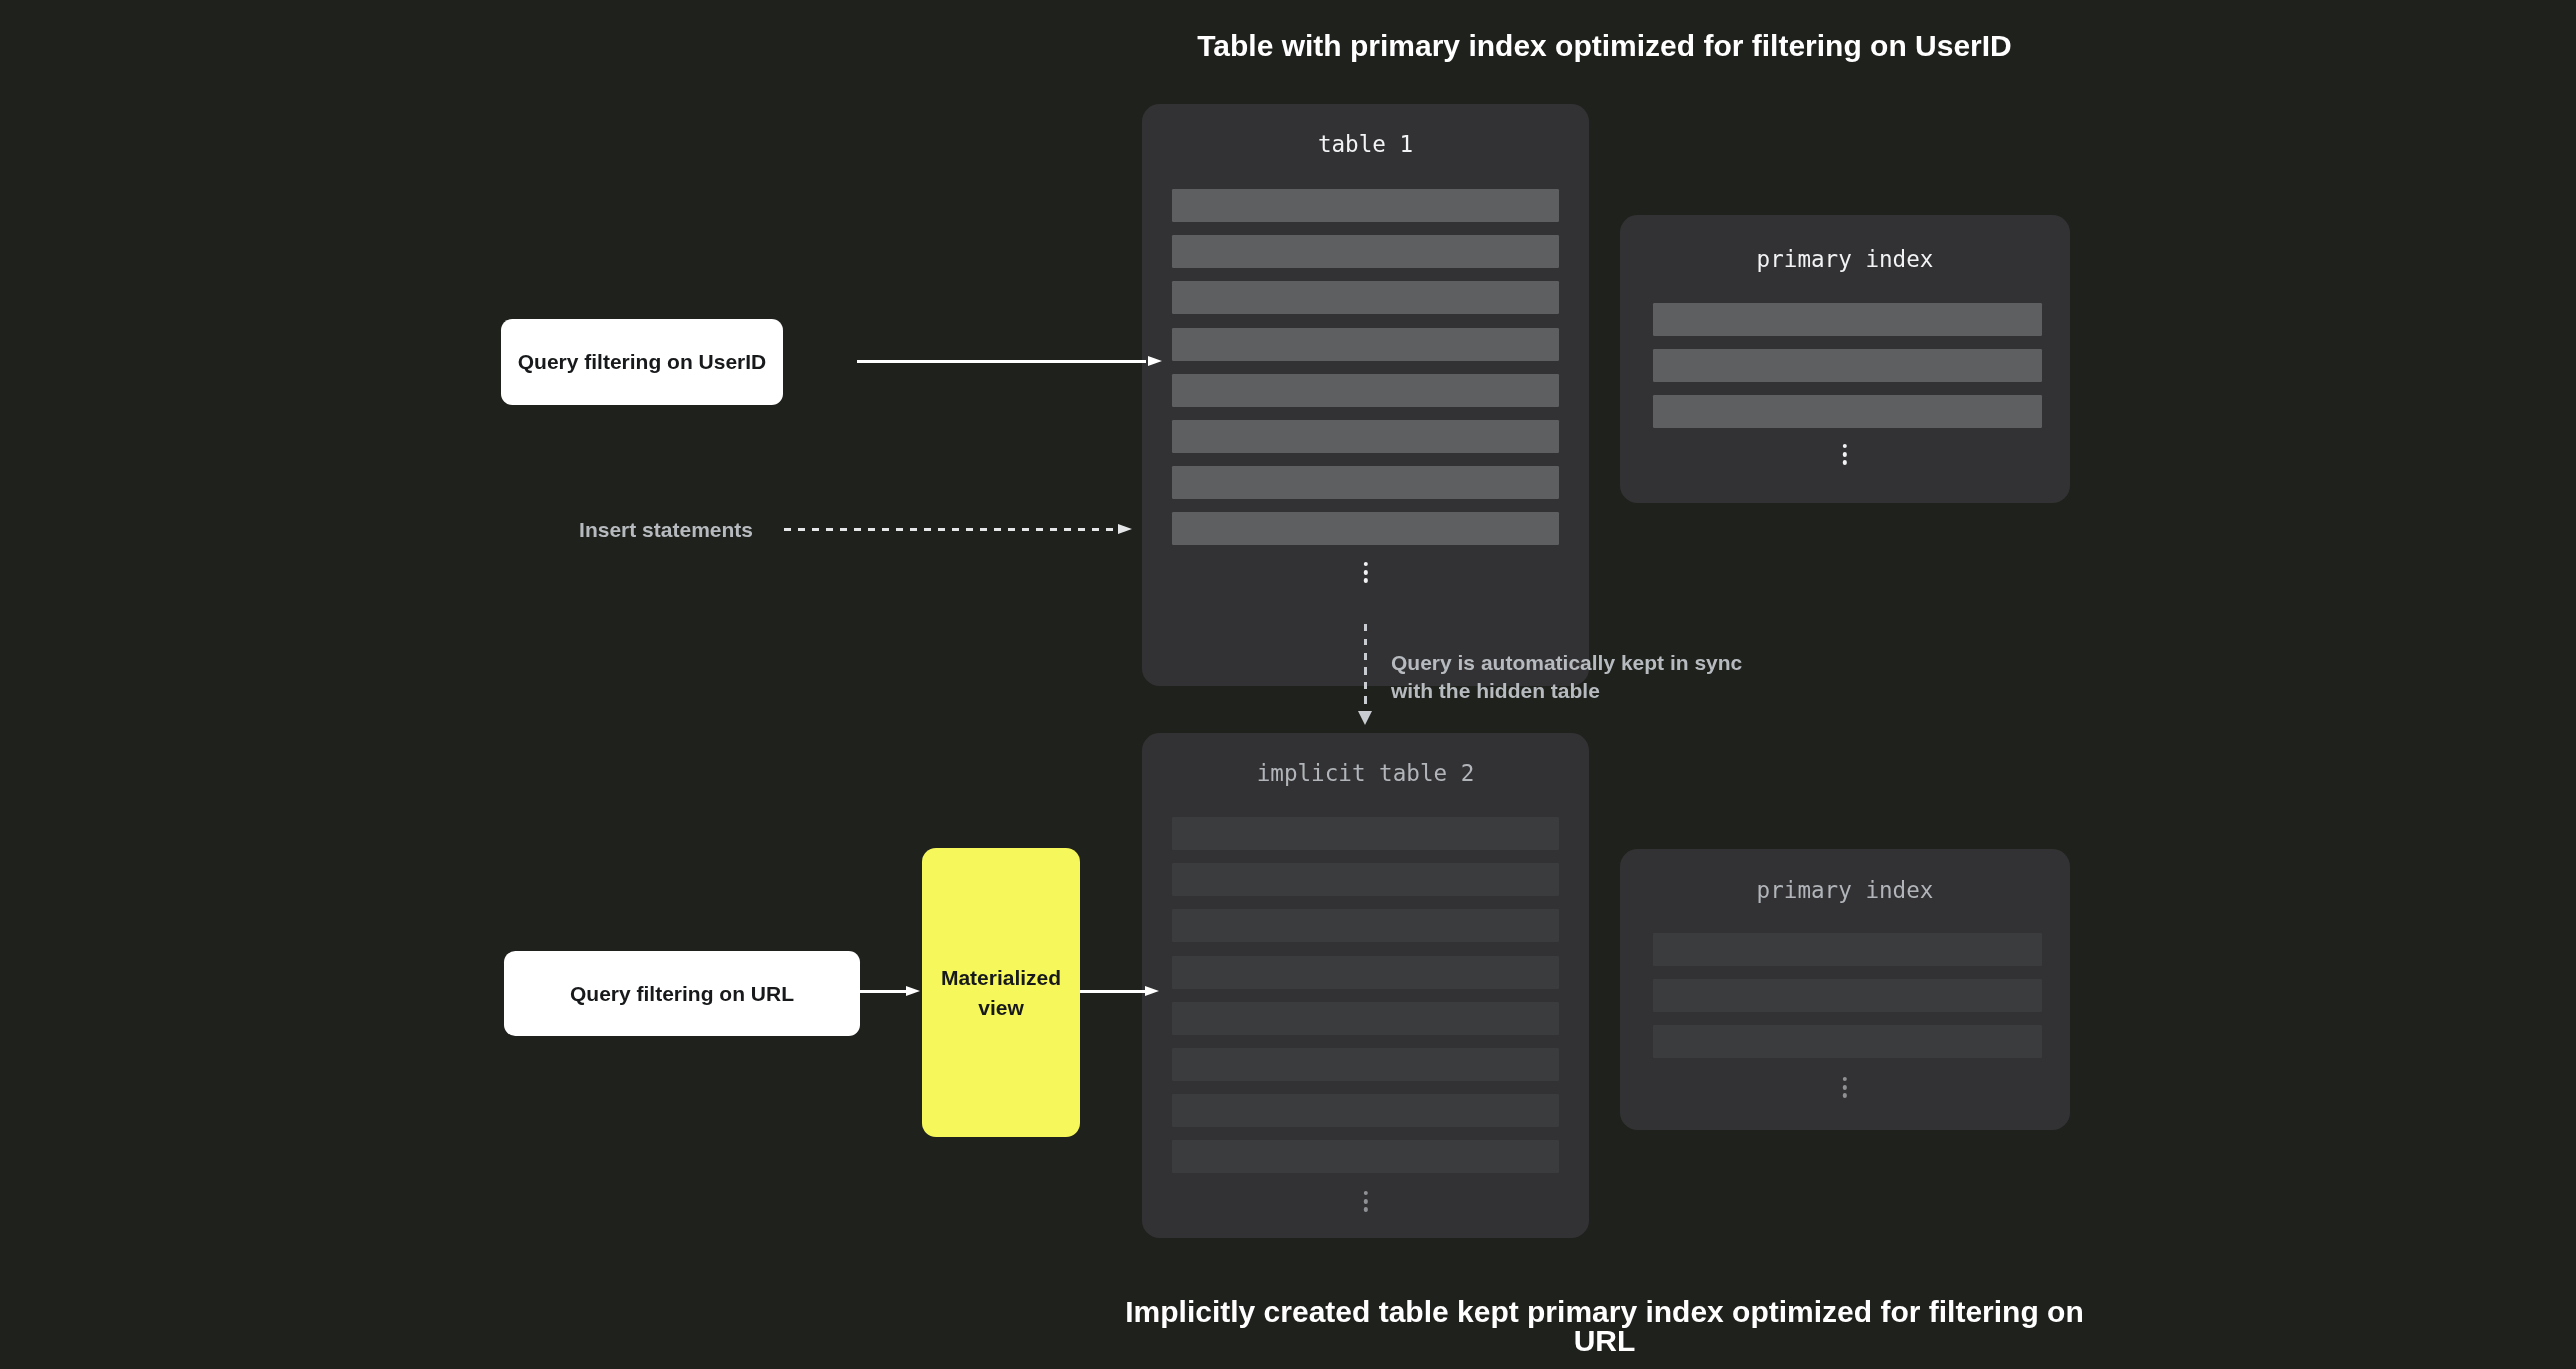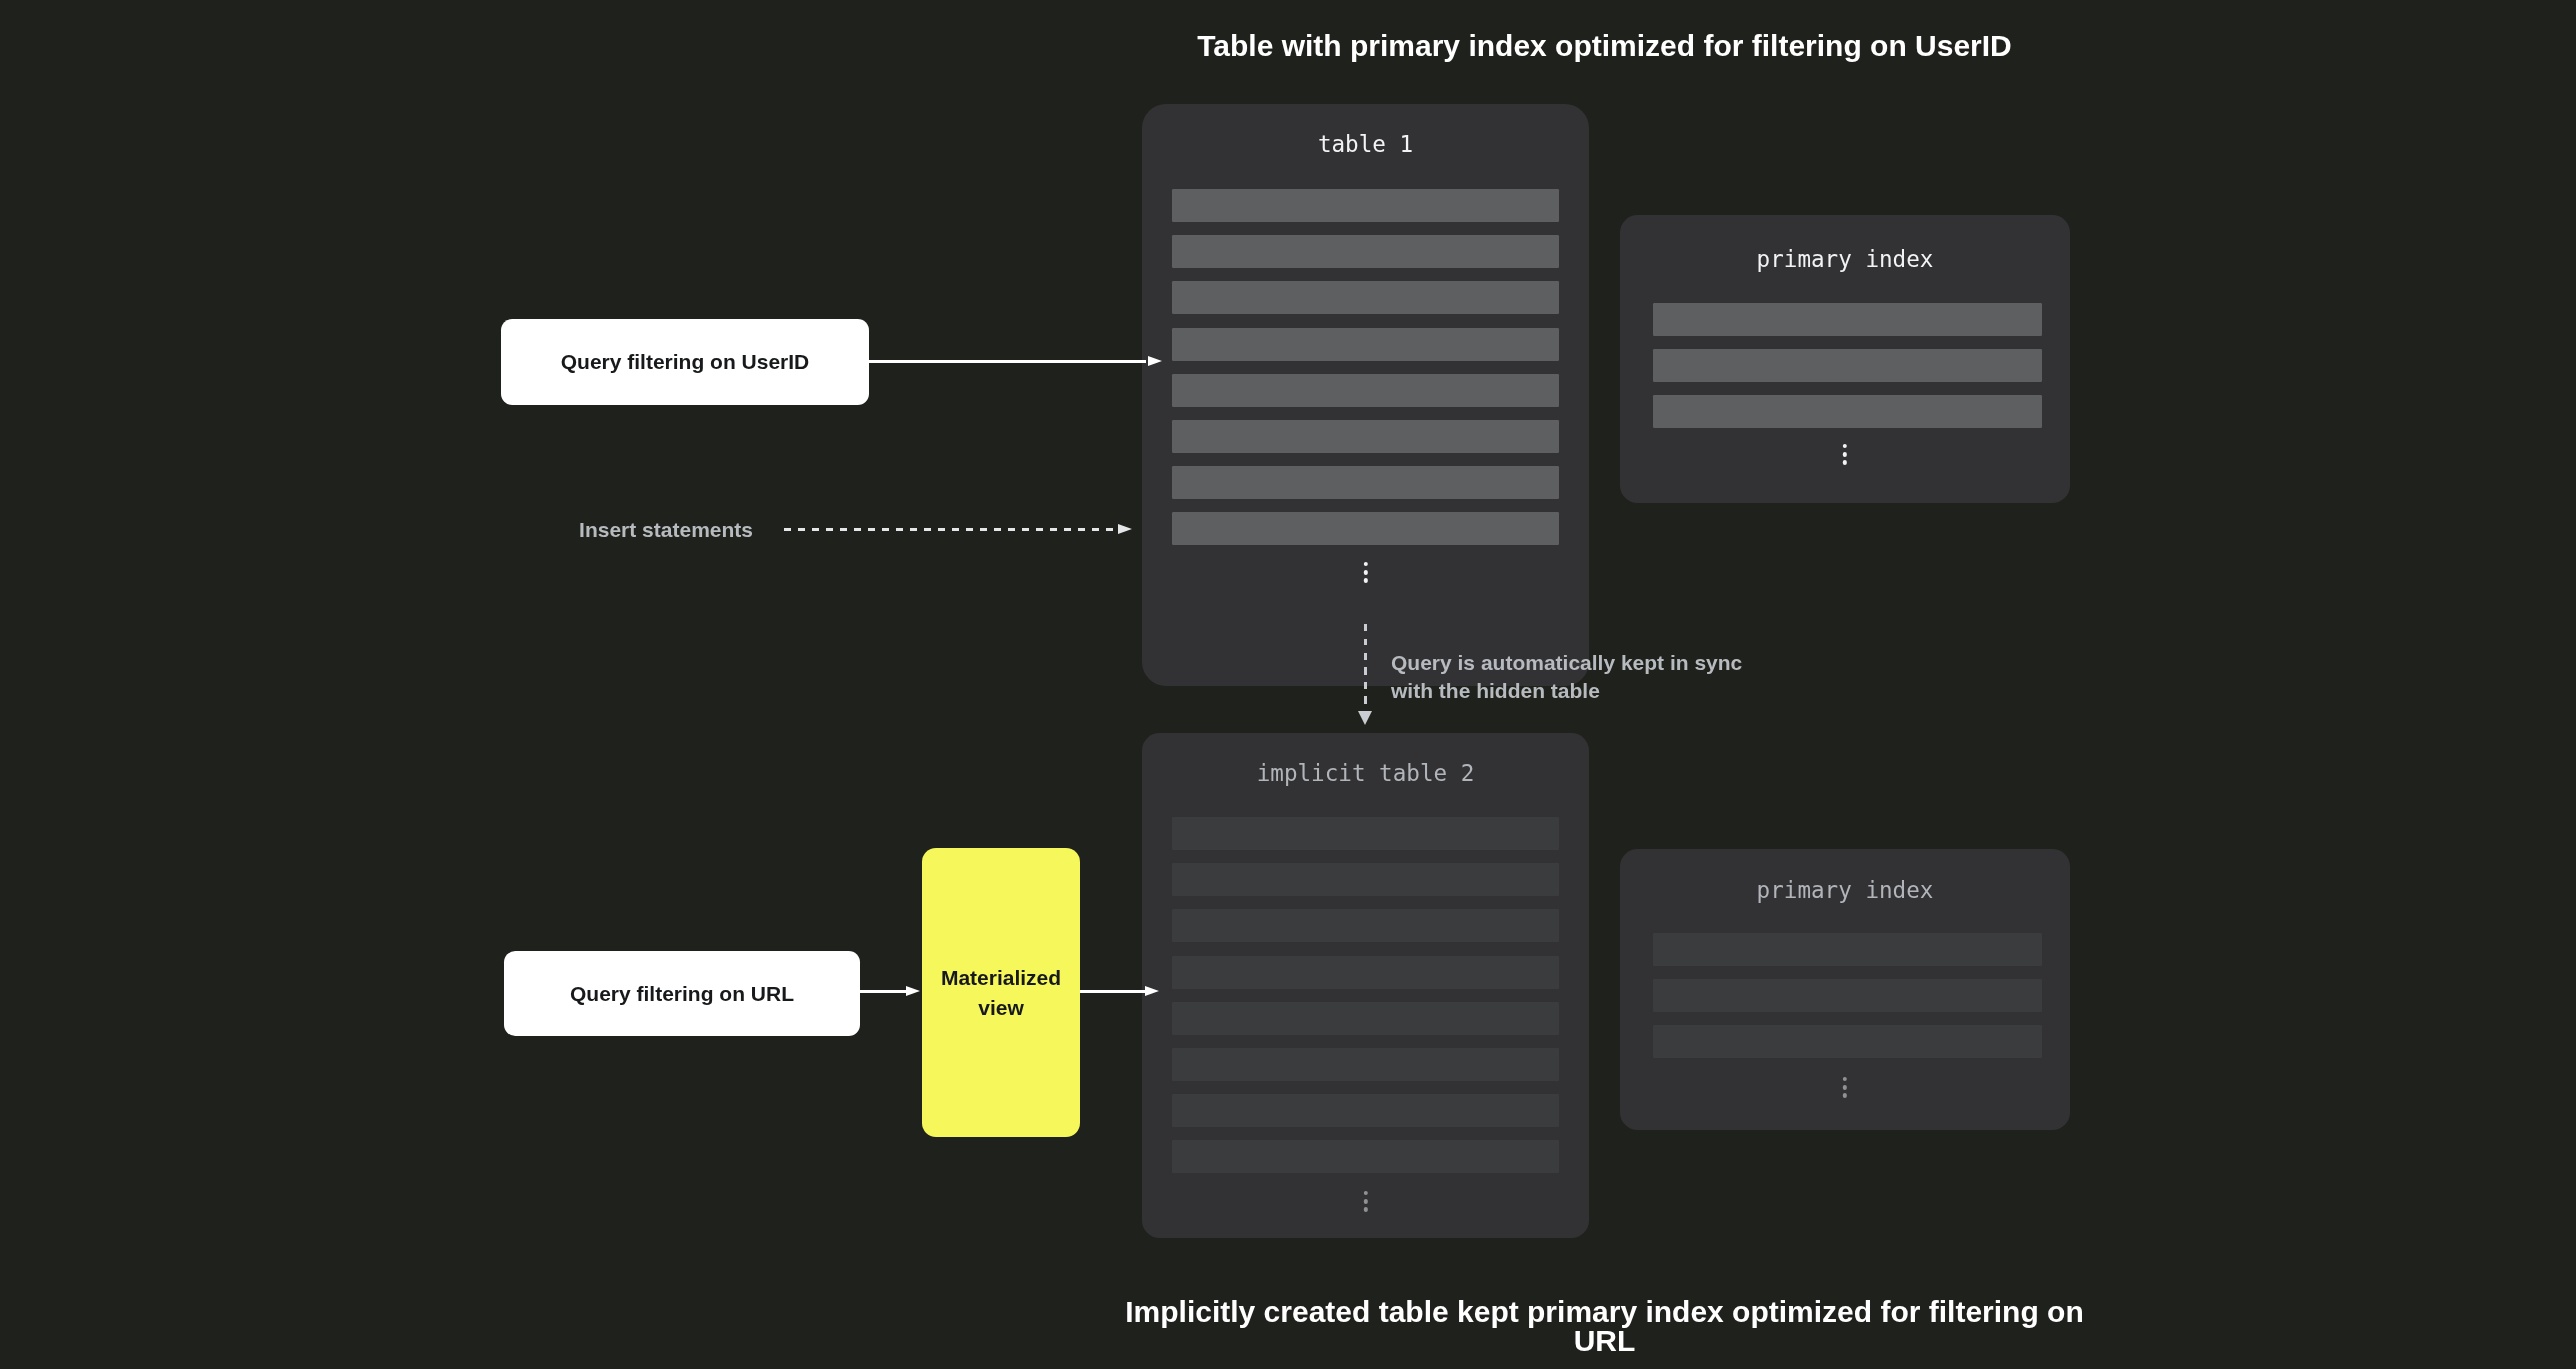--- a/index.html
+++ b/index.html
@@ -14,21 +14,21 @@
   html,body{width:2576px;height:1369px;}
   body{background:var(--page-bg);font-family:"Liberation Sans",sans-serif;overflow:hidden;}
   .stage{position:relative;width:2576px;height:1369px;}
 
   .caption{position:absolute;left:1108px;width:993px;text-align:center;
     color:var(--white);font-size:30px;font-weight:700;line-height:29px;}
   #caption-top{top:31px;}
   #caption-bottom{top:1297px;}
 
   .card{position:absolute;background:var(--card-bg);border-radius:17.6px;}
-  #card-table1{left:1142px;top:104px;width:447px;height:582px;border-radius:24px;}
+  #card-table1{left:1142px;top:104px;width:447px;height:582px;}
   #card-index1{left:1620px;top:215px;width:450px;height:288px;}
   #card-table2{left:1142px;top:733px;width:447px;height:505px;}
   #card-index2{left:1620px;top:849px;width:450px;height:281px;}
 
   .card-title{position:absolute;left:0;width:100%;text-align:center;
     font-family:"DejaVu Sans Mono","Liberation Mono",monospace;
     font-size:22.6px;line-height:26.4px;font-weight:500;}
   .card-title.bright{color:var(--title-bright);}
   .card-title.dim{color:var(--title-dim);}
   #card-table1 .card-title{top:27px;}
@@ -51,21 +51,21 @@
   .ellipsis.bright i{background:var(--dot-bright);}
   .ellipsis.dim i{background:var(--dot-dim);}
   #card-table1 .ellipsis{top:458px;}
   #card-index1 .ellipsis{top:229px;}
   #card-table2 .ellipsis{top:458px;}
   #card-index2 .ellipsis{top:228px;}
 
   .node{position:absolute;display:flex;align-items:center;justify-content:center;
     text-align:center;color:var(--ink);font-weight:700;font-size:21px;line-height:29.5px;}
   .node.white{background:var(--white);border-radius:11.3px;}
-  #node-query-userid{left:501px;top:319px;width:368px;height:86px;}
+  #node-query-userid{left:501px;top:319px;width:282px;height:86px;}
   #node-query-url{left:504px;top:951px;width:356px;height:85px;}
   #node-mview{left:922px;top:848px;width:158px;height:289px;background:var(--accent-yellow);
     border-radius:14px;padding:0 4px;}
 
   .hline{position:absolute;height:2.5px;background:var(--white);}
   #a1-line{left:857px;top:360px;width:289px;}
   #a2-line{left:859px;top:990px;width:47px;}
   #a3-line{left:1080px;top:990px;width:65px;}
 
   .dline-h{position:absolute;height:3.1px;

